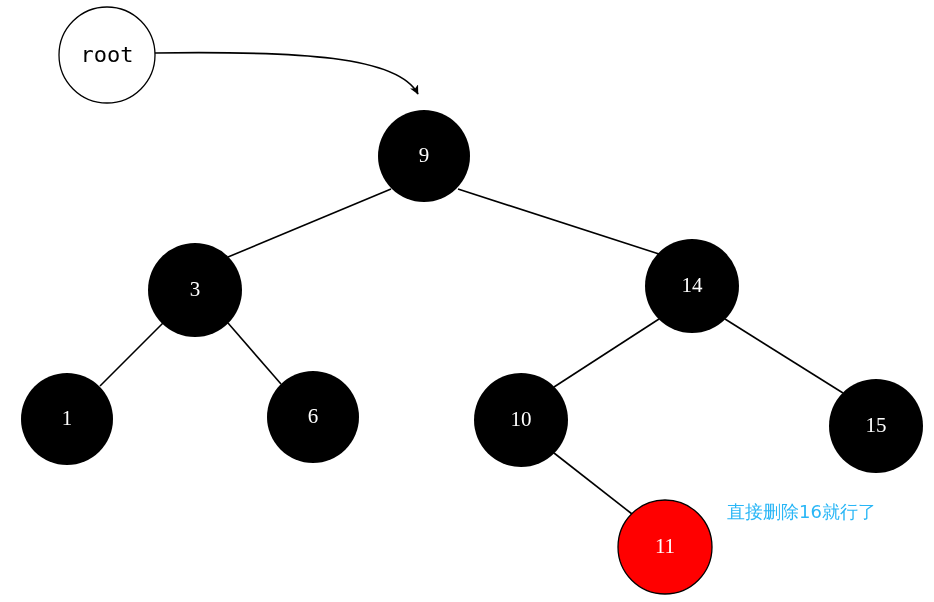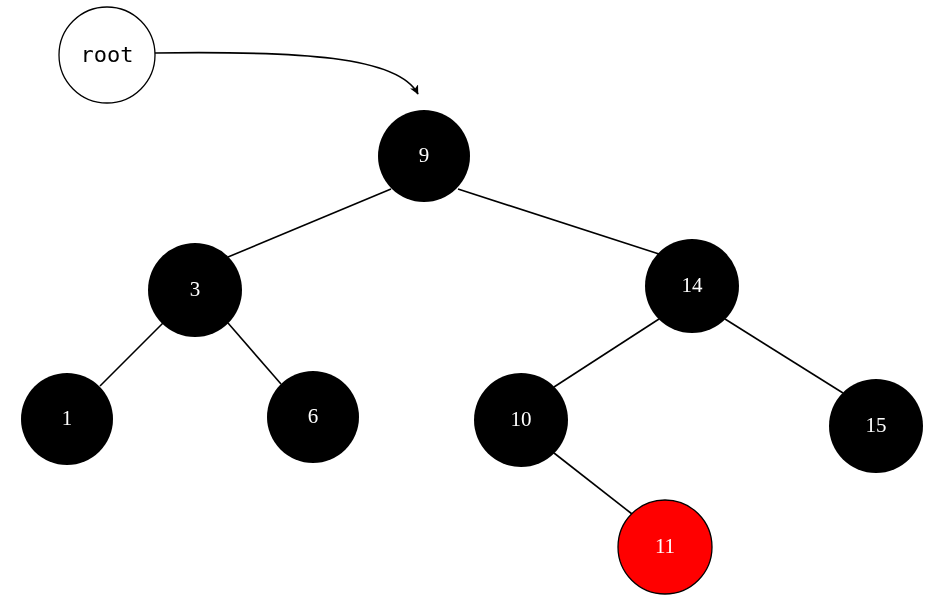--- a/index.html
+++ b/index.html
@@ -119,14 +119,15 @@
       <ellipse cx="876" cy="426" rx="47" ry="47" fill="#000000"></ellipse>
       <text class="node-label" x="876" y="427">15</text>
     </g>
 
     <g>
       <ellipse cx="665" cy="547" rx="47" ry="47" fill="#ff0000" stroke="#000000" stroke-width="1.3"></ellipse>
       <text class="node-label" x="665" y="548">11</text>
     </g>
   </svg>
 
+  <div class="annotation-text" style="left:727px; top:500px; color:#29b6f6;">直接删除16就行了</div>
 
 </div>
 
 </body></html>

